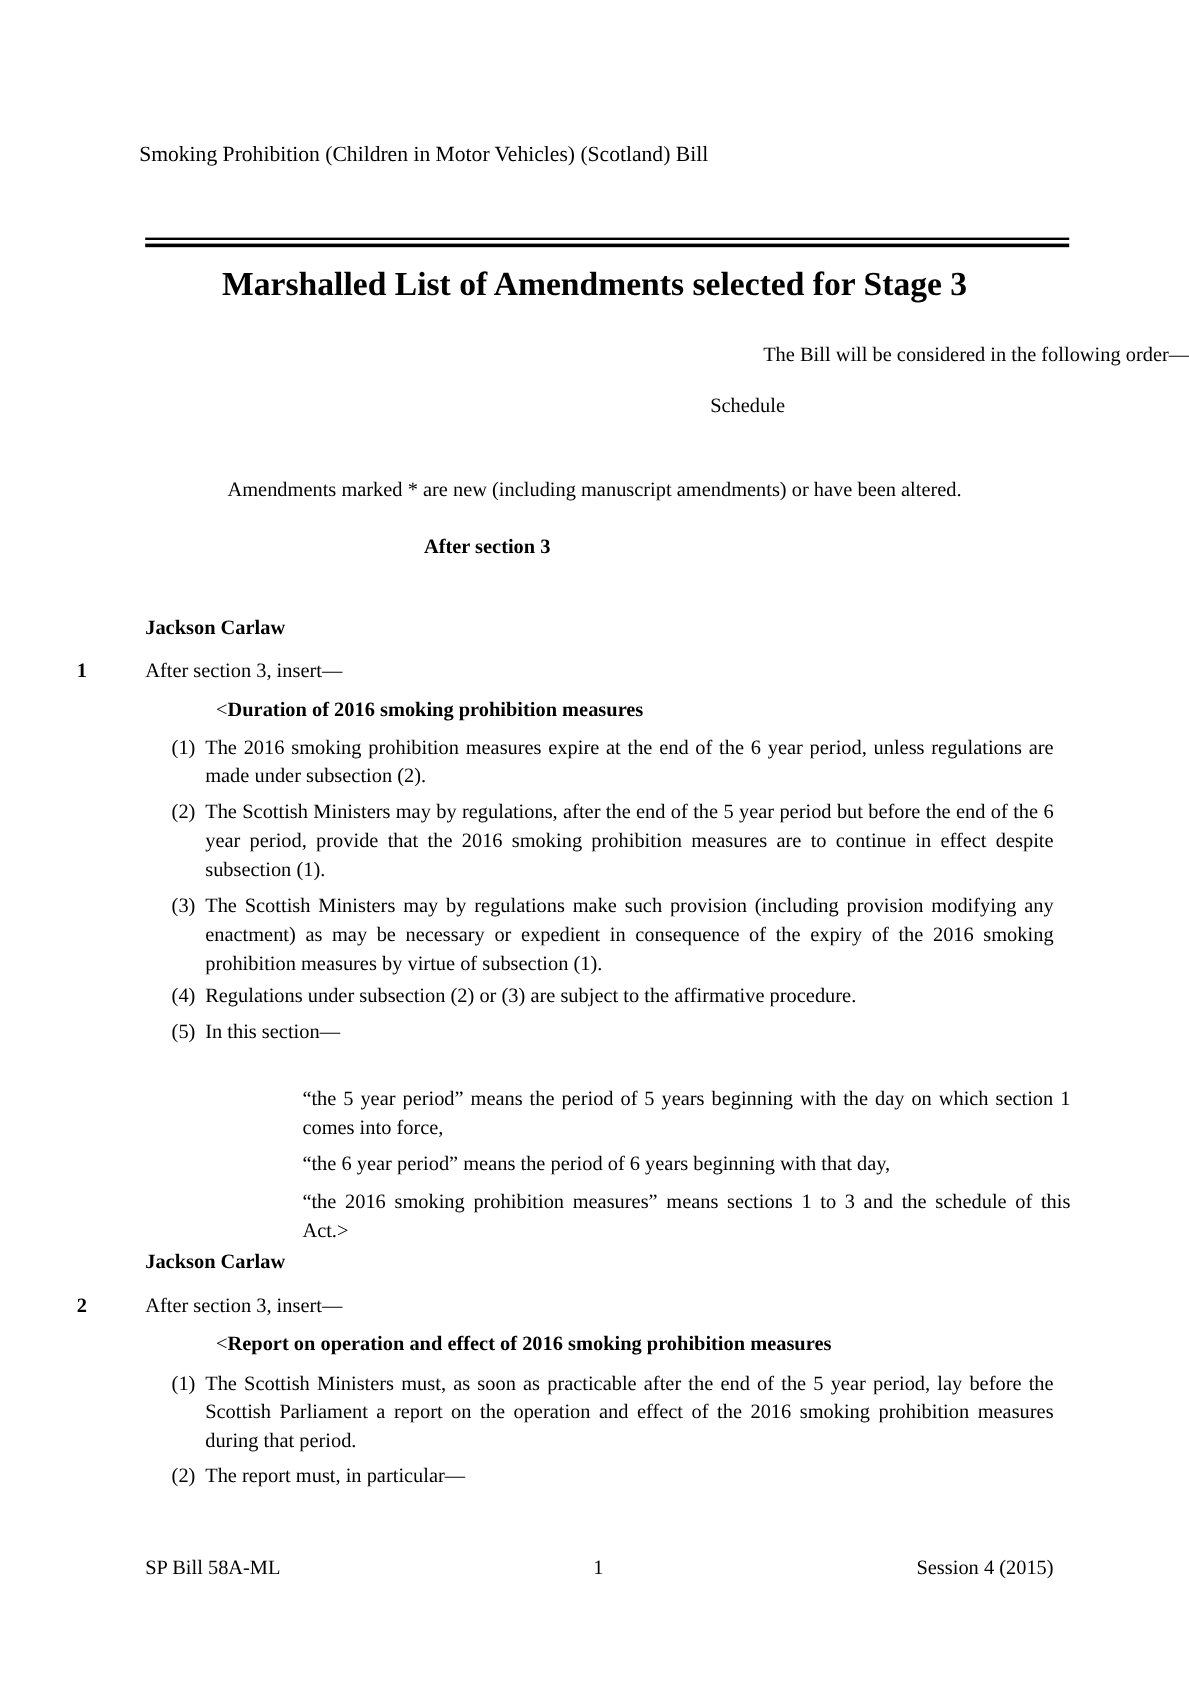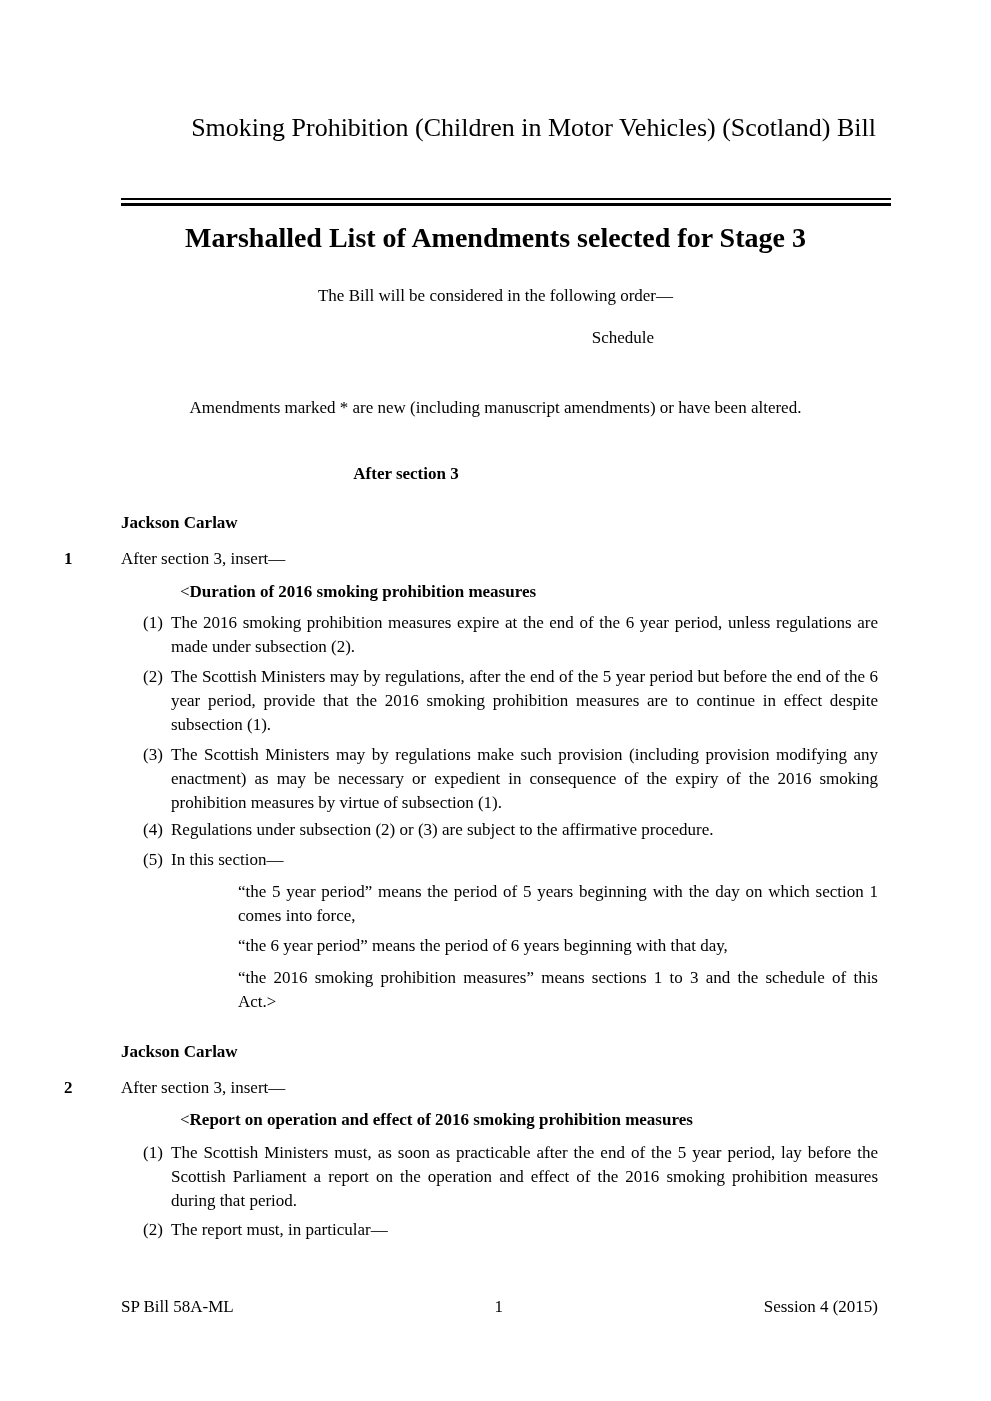--- a/index.html
+++ b/index.html
@@ -10,37 +10,37 @@
     background: #ffffff;
     color: #000000;
     font-family: "Liberation Serif", serif;
     font-size: 17px;
     line-height: 24px;
     overflow: hidden;
   }
   .abs { position: absolute; }
   .title {
     top: 111px; left: 116px; width: 760px;
-    font-size: 26px; line-height: 34px; text-align: right;
+    font-size: 18px; line-height: 34px; text-align: left;
   }
   .rule {
     top: 198px; left: 121px; width: 770px;
     height: 3px;
     border-top: 2px solid #000;
     border-bottom: 3px solid #000;
   }
   .subtitle {
     top: 224px; left: 0; width: 991px;
     font-size: 28px; line-height: 28px; font-weight: bold; text-align: center;
   }
-  .order-intro { top: 284px; left: 0; width: 991px; text-align: center; }
+  .order-intro { top: 284px; left: 0; width: 991px; text-align: right; }
   .order-left  { top: 326px; left: 236px; width: 260px; text-align: center; }
   .order-right { top: 326px; left: 493px; width: 260px; text-align: center; }
   .note { top: 396px; left: 0; width: 991px; text-align: center; }
-  .after-section { top: 462px; left: 0; width: 812px; text-align: center; font-weight: bold; }
+  .after-section { top: 444px; left: 0; width: 812px; text-align: center; font-weight: bold; }
 
   .proposer { left: 121px; font-weight: bold; }
   .proposer-1 { top: 511px; }
   .proposer-2 { top: 1040px; }
 
   .amd-row { left: 64px; width: 814px; }
   .amd-row-1 { top: 547px; }
   .amd-row-2 { top: 1076px; }
   .amd-num { position: absolute; left: 0; font-weight: bold; }
   .amd-lead { margin-left: 57px; }
@@ -54,21 +54,21 @@
   .pnum { position: absolute; left: 0; }
   .ptext { margin-left: 28px; text-align: justify; }
   .p1-1 { top: 611px; }
   .p1-2 { top: 665px; }
   .p1-3 { top: 743px; }
   .p1-4 { top: 818px; }
   .p1-5 { top: 848px; }
   .p2-1 { top: 1141px; }
   .p2-2 { top: 1218px; }
 
-  .definition { left: 238px; width: 640px; text-align: justify; }
+  .definition { left: 252px; width: 640px; text-align: justify; margin-top: 24px; }
   .def-1 { top: 880px; }
   .def-2 { top: 934px; }
   .def-3 { top: 966px; }
 
   .footer {
     top: 1295px; left: 121px; width: 757px;
     display: flex; justify-content: space-between; align-items: baseline; gap: 42px;
   }
 </style>
 </head>

